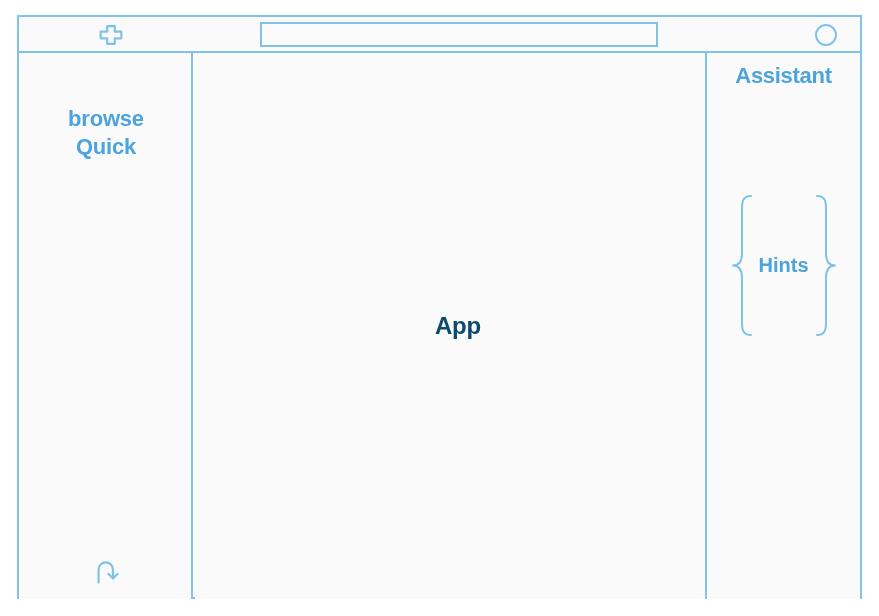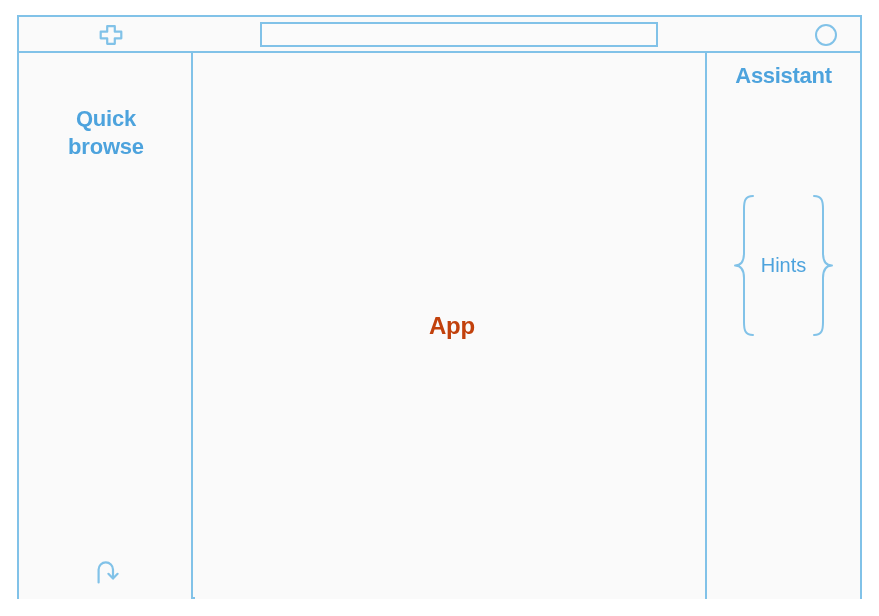--- a/index.html
+++ b/index.html
@@ -149,30 +149,30 @@
     position: absolute;
     left: 176px;
     top: 0;
     width: 510px;
     height: 100%;
     background: #fafafa;
   }
 
   #app-label {
     position: absolute;
-    left: 2px;
+    left: 8px;
     top: 0;
     width: 100%;
     height: 100%;
     display: flex;
     align-items: center;
     justify-content: center;
     font-size: 24px;
     font-weight: bold;
-    color: #c2410c;
+    color: #0c4a6e;
     letter-spacing: -0.2px;
   }
 
   
   #assistant-panel {
     position: absolute;
     right: 0;
     top: 0;
     width: 155px;
     height: 100%;
@@ -205,21 +205,21 @@
   }
 
   .brace {
     width: 26px;
     height: 145px;
     flex: none;
   }
 
   #hints-label {
     font-size: 20px;
-    font-weight: normal;
+    font-weight: bold;
     color: #4da3dd;
     padding: 0 2px;
     white-space: nowrap;
   }
 </style>
 </head>
 <body>
 
 <div id="wireframe">
 
@@ -240,22 +240,22 @@
     <div class="tool-chip c0"></div>
     <div class="tool-chip c1"></div>
     <div class="tool-chip c2"></div>
     <div class="tool-chip c3"></div>
   </div>
 
   <div id="body-row">
 
     <div id="sidebar">
       <div id="sidebar-title">
+        <div>browse</div>
         <div>Quick</div>
-        <div>browse</div>
       </div>
 
       <div id="sidebar-footer-icon">
         <svg viewBox="0 0 32 30" width="32" height="30" aria-hidden="true">
           <path d="M7.6 25.5 V12.6 a7.2 7.2 0 0 1 14.4 0 V20.2" fill="none" stroke="#81c2e8" stroke-width="2.2" stroke-linecap="round" stroke-linejoin="round"></path>
           <path d="M17.4 16.8 L22 21.6 L26.6 16.8" fill="none" stroke="#81c2e8" stroke-width="2.2" stroke-linecap="round" stroke-linejoin="round"></path>
         </svg>
       </div>
     </div>
 

